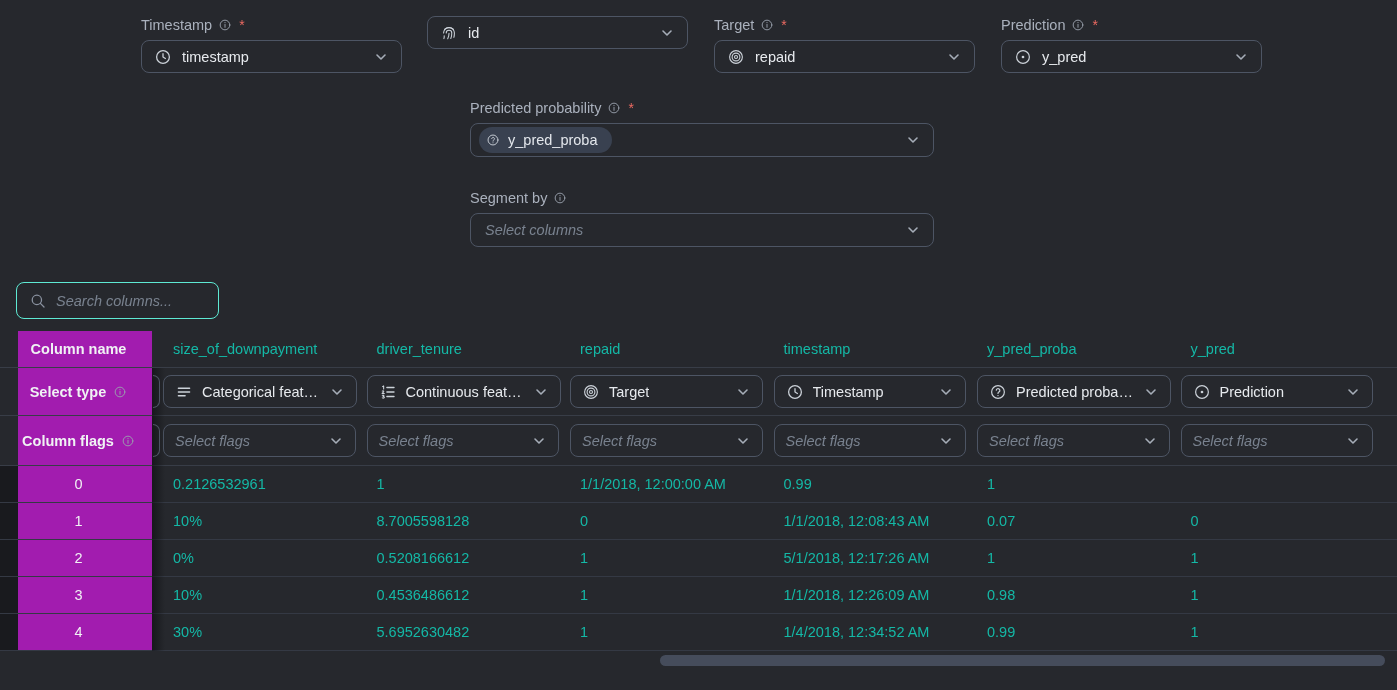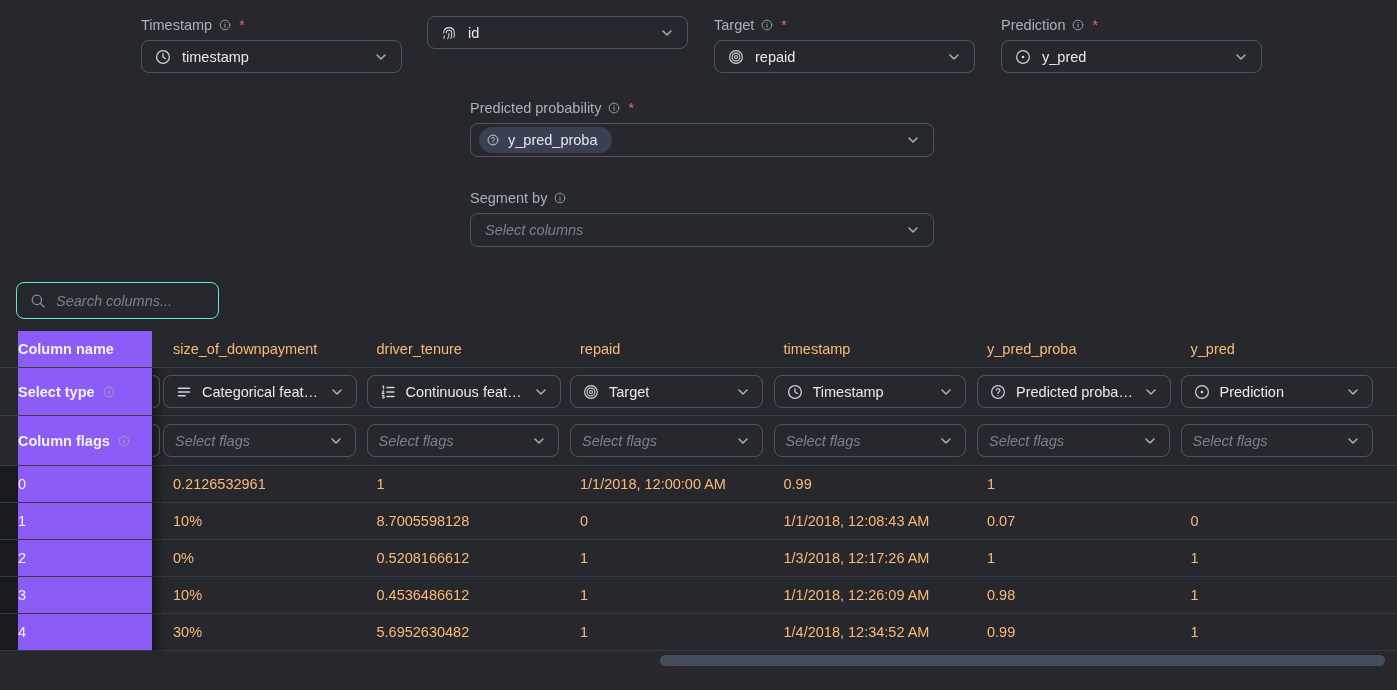--- a/index.html
+++ b/index.html
@@ -49,28 +49,28 @@
   
   .table { position:absolute; left:0; top:331px; width:1397px; }
   .trow { display:flex; width:1397px; border-bottom:1px solid #383d47; position:relative; }
   .t-head  { height:37px; }
   .t-type  { height:48px; }
   .t-flags { height:50px; }
   .t-data  { height:37px; border-bottom-color:#343944; }
   .gutter { width:18px; flex:none; }
   .t-data .gutter { background:#191a1e; }
   .sticky {
-    width:134px; flex:none; background:#8b5cf6;
-    display:flex; align-items:center; justify-content:flex-start;
+    width:134px; flex:none; background:#a21caf;
+    display:flex; align-items:center; justify-content:center;
     gap:7px; padding-right:13px; color:#f0f2f4;
   }
   .sticky.strong { font-weight:600; font-size:14.5px; }
   .cols { display:flex; flex:1; align-items:center; position:relative; }
   .cell { width:203.5px; flex:none; display:flex; align-items:center; height:100%; }
-  .head-cell, .data-cell { padding-left:21px; color:#fdba74; }
+  .head-cell, .data-cell { padding-left:21px; color:#14b8a6; }
   .btn-cell { padding-left:11px; }
   .select-btn {
     flex:1; height:33px; max-width:194px; border:1px solid #4d5564; border-radius:8px;
     display:flex; align-items:center; gap:9px; padding:0 11px;
     color:#e7eaee; cursor:pointer; background:transparent;
   }
   .select-btn .lbl { white-space:nowrap; overflow:hidden; text-overflow:ellipsis; }
   .select-btn .spacer { margin-left:auto; }
   .scroll-shadow {
     position:absolute; left:152px; top:37px; width:13px; height:283px;
@@ -494,21 +494,21 @@
           <div class="cell data-cell">0</div>
         </div>
       </div>
       <div class="trow t-data">
         <div class="gutter"></div>
         <div class="sticky">2</div>
         <div class="cols">
           <div class="cell data-cell">0%</div>
           <div class="cell data-cell">0.5208166612</div>
           <div class="cell data-cell">1</div>
-          <div class="cell data-cell">1/3/2018, 12:17:26 AM</div>
+          <div class="cell data-cell">5/1/2018, 12:17:26 AM</div>
           <div class="cell data-cell">1</div>
           <div class="cell data-cell">1</div>
         </div>
       </div>
       <div class="trow t-data">
         <div class="gutter"></div>
         <div class="sticky">3</div>
         <div class="cols">
           <div class="cell data-cell">10%</div>
           <div class="cell data-cell">0.4536486612</div>

